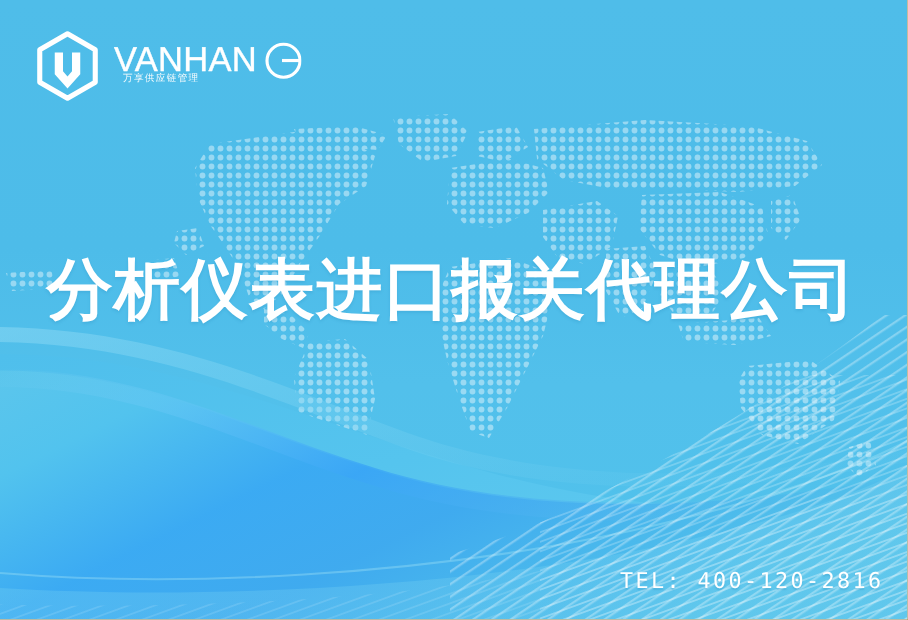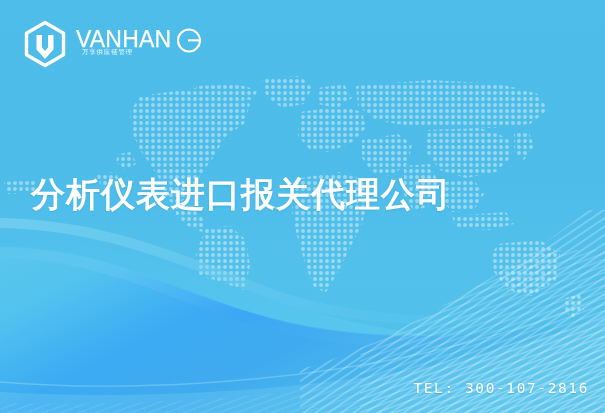--- a/index.html
+++ b/index.html
@@ -90,21 +90,21 @@
     font-family: "DejaVu Sans", sans-serif;
     white-space: nowrap;
     line-height: 1;
   }
 
   
   .headline {
     position: absolute;
     left: 31px;
     top: 168px;
-    font-size: 34px;
+    font-size: 44px;
     line-height: 52px;
     letter-spacing: 1.0px;
     color: #ffffff;
     font-weight: 700;
     font-family: "DejaVu Sans", "Liberation Sans", sans-serif;
     white-space: nowrap;
     text-shadow: 0 1px 2px rgba(30,120,170,0.18);
   }
 
   
@@ -276,15 +276,15 @@
         <text x="0" y="22" font-family="Liberation Sans, sans-serif" font-size="23" letter-spacing="0.2" fill="#ffffff" stroke="#ffffff" stroke-width="0.25">VANHAN</text>
         <circle cx="113" cy="15.5" r="11" fill="none" stroke="#ffffff" stroke-width="2.1"></circle>
         <rect x="112" y="14.3" width="12" height="2.1" fill="#ffffff"></rect>
       </svg>
       <div class="logo-sub">万享供应链管理</div>
     </div>
   </div>
 
   <div class="headline">分析仪表进口报关代理公司</div>
 
-  <div class="tel">TEL: 300-107-2816</div>
+  <div class="tel">TEL: 400-120-2816</div>
 
 </div>
 
 </body></html>

